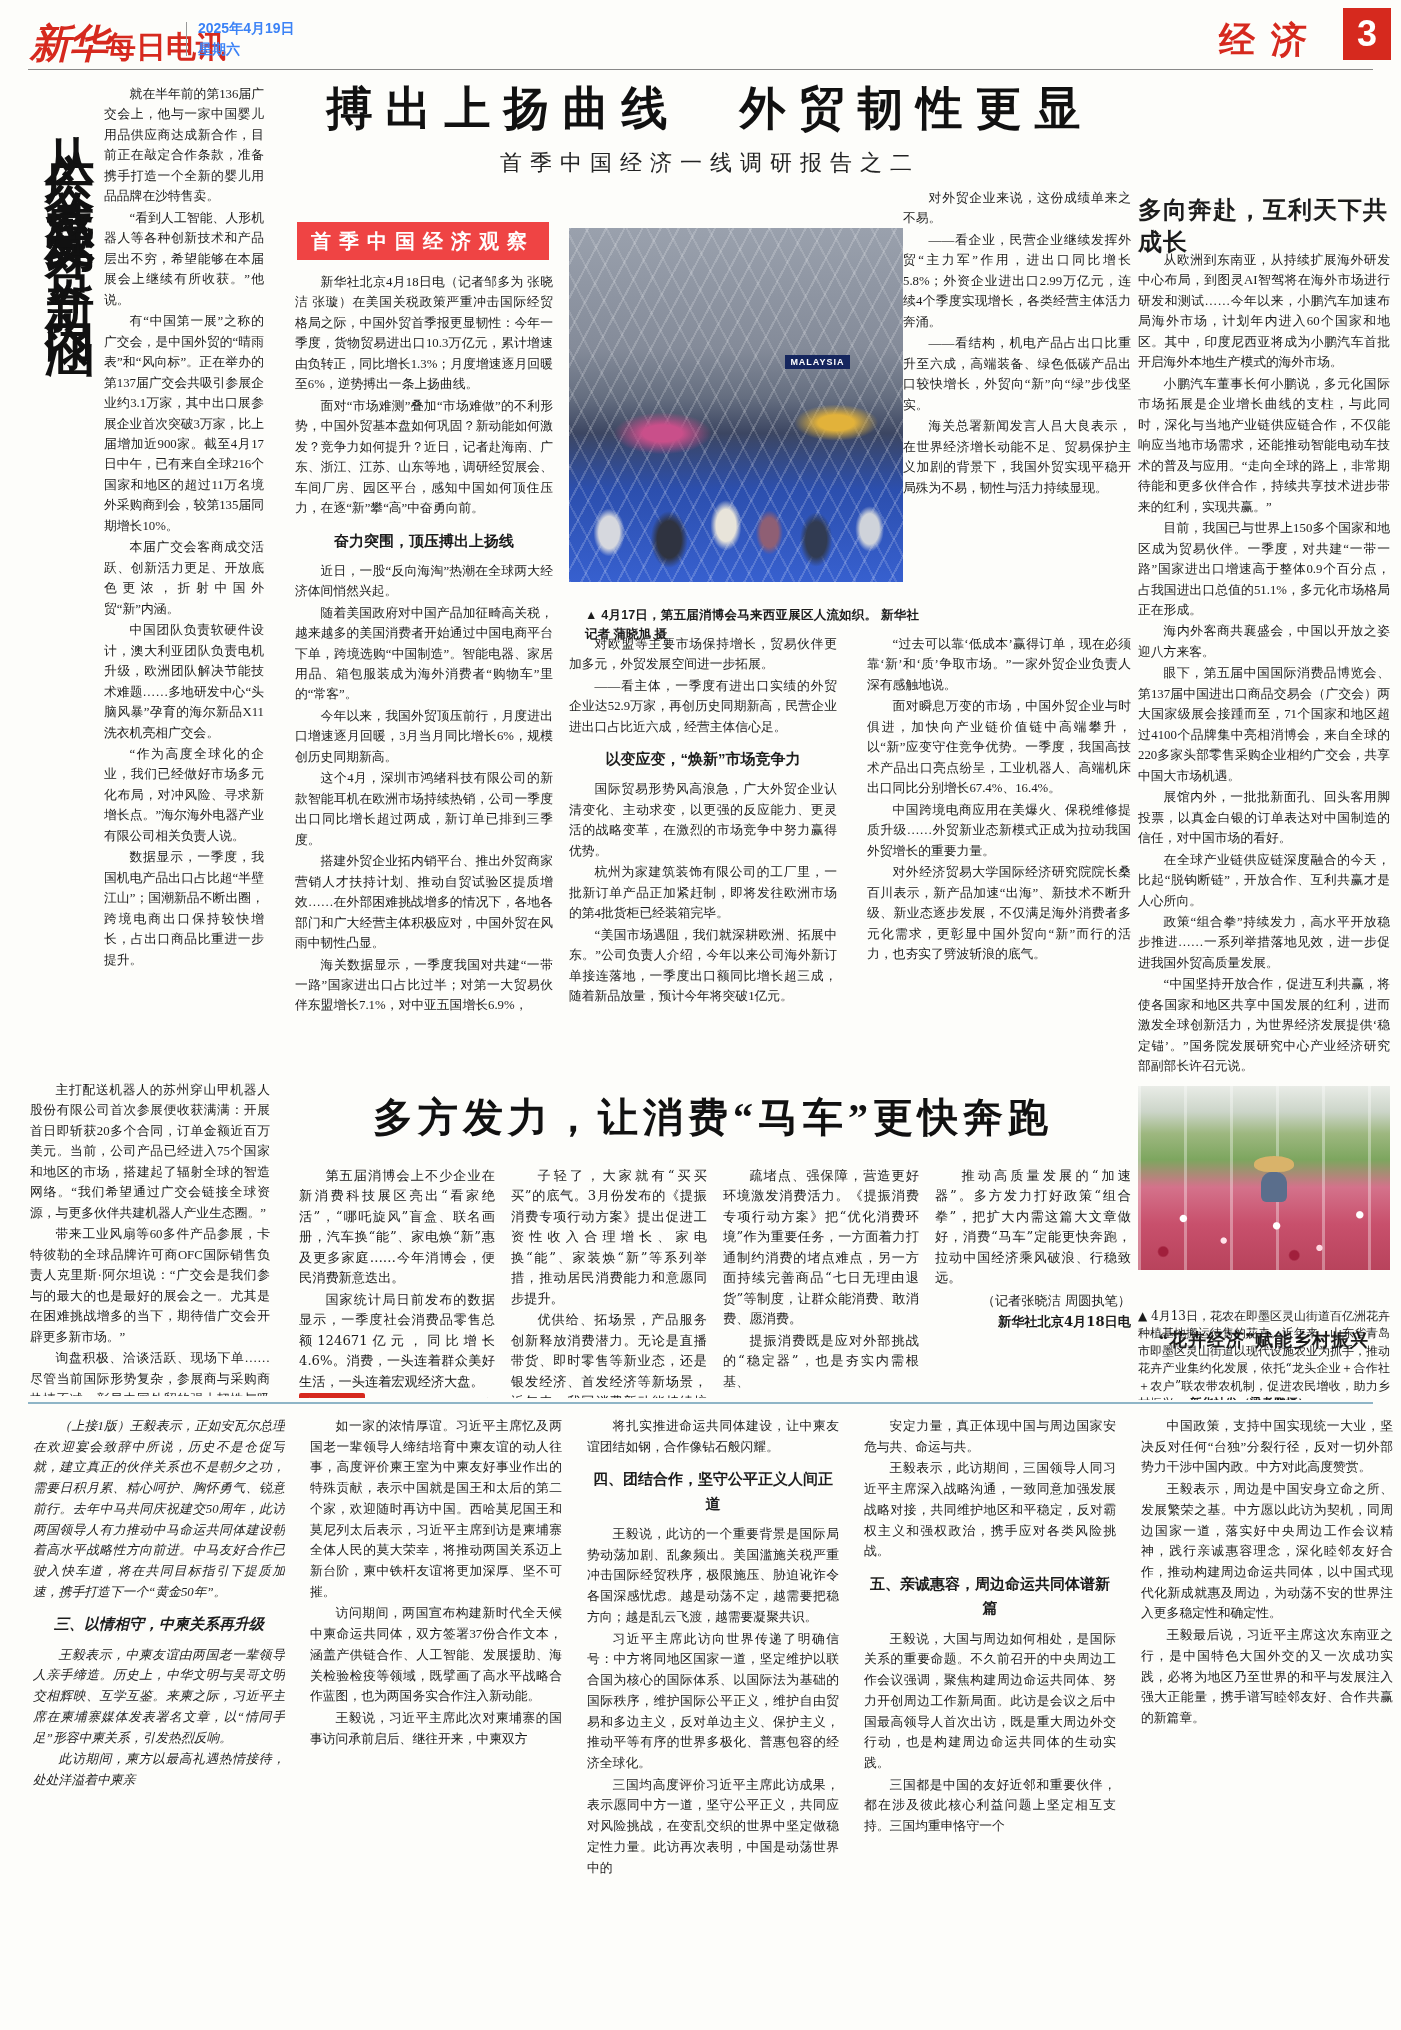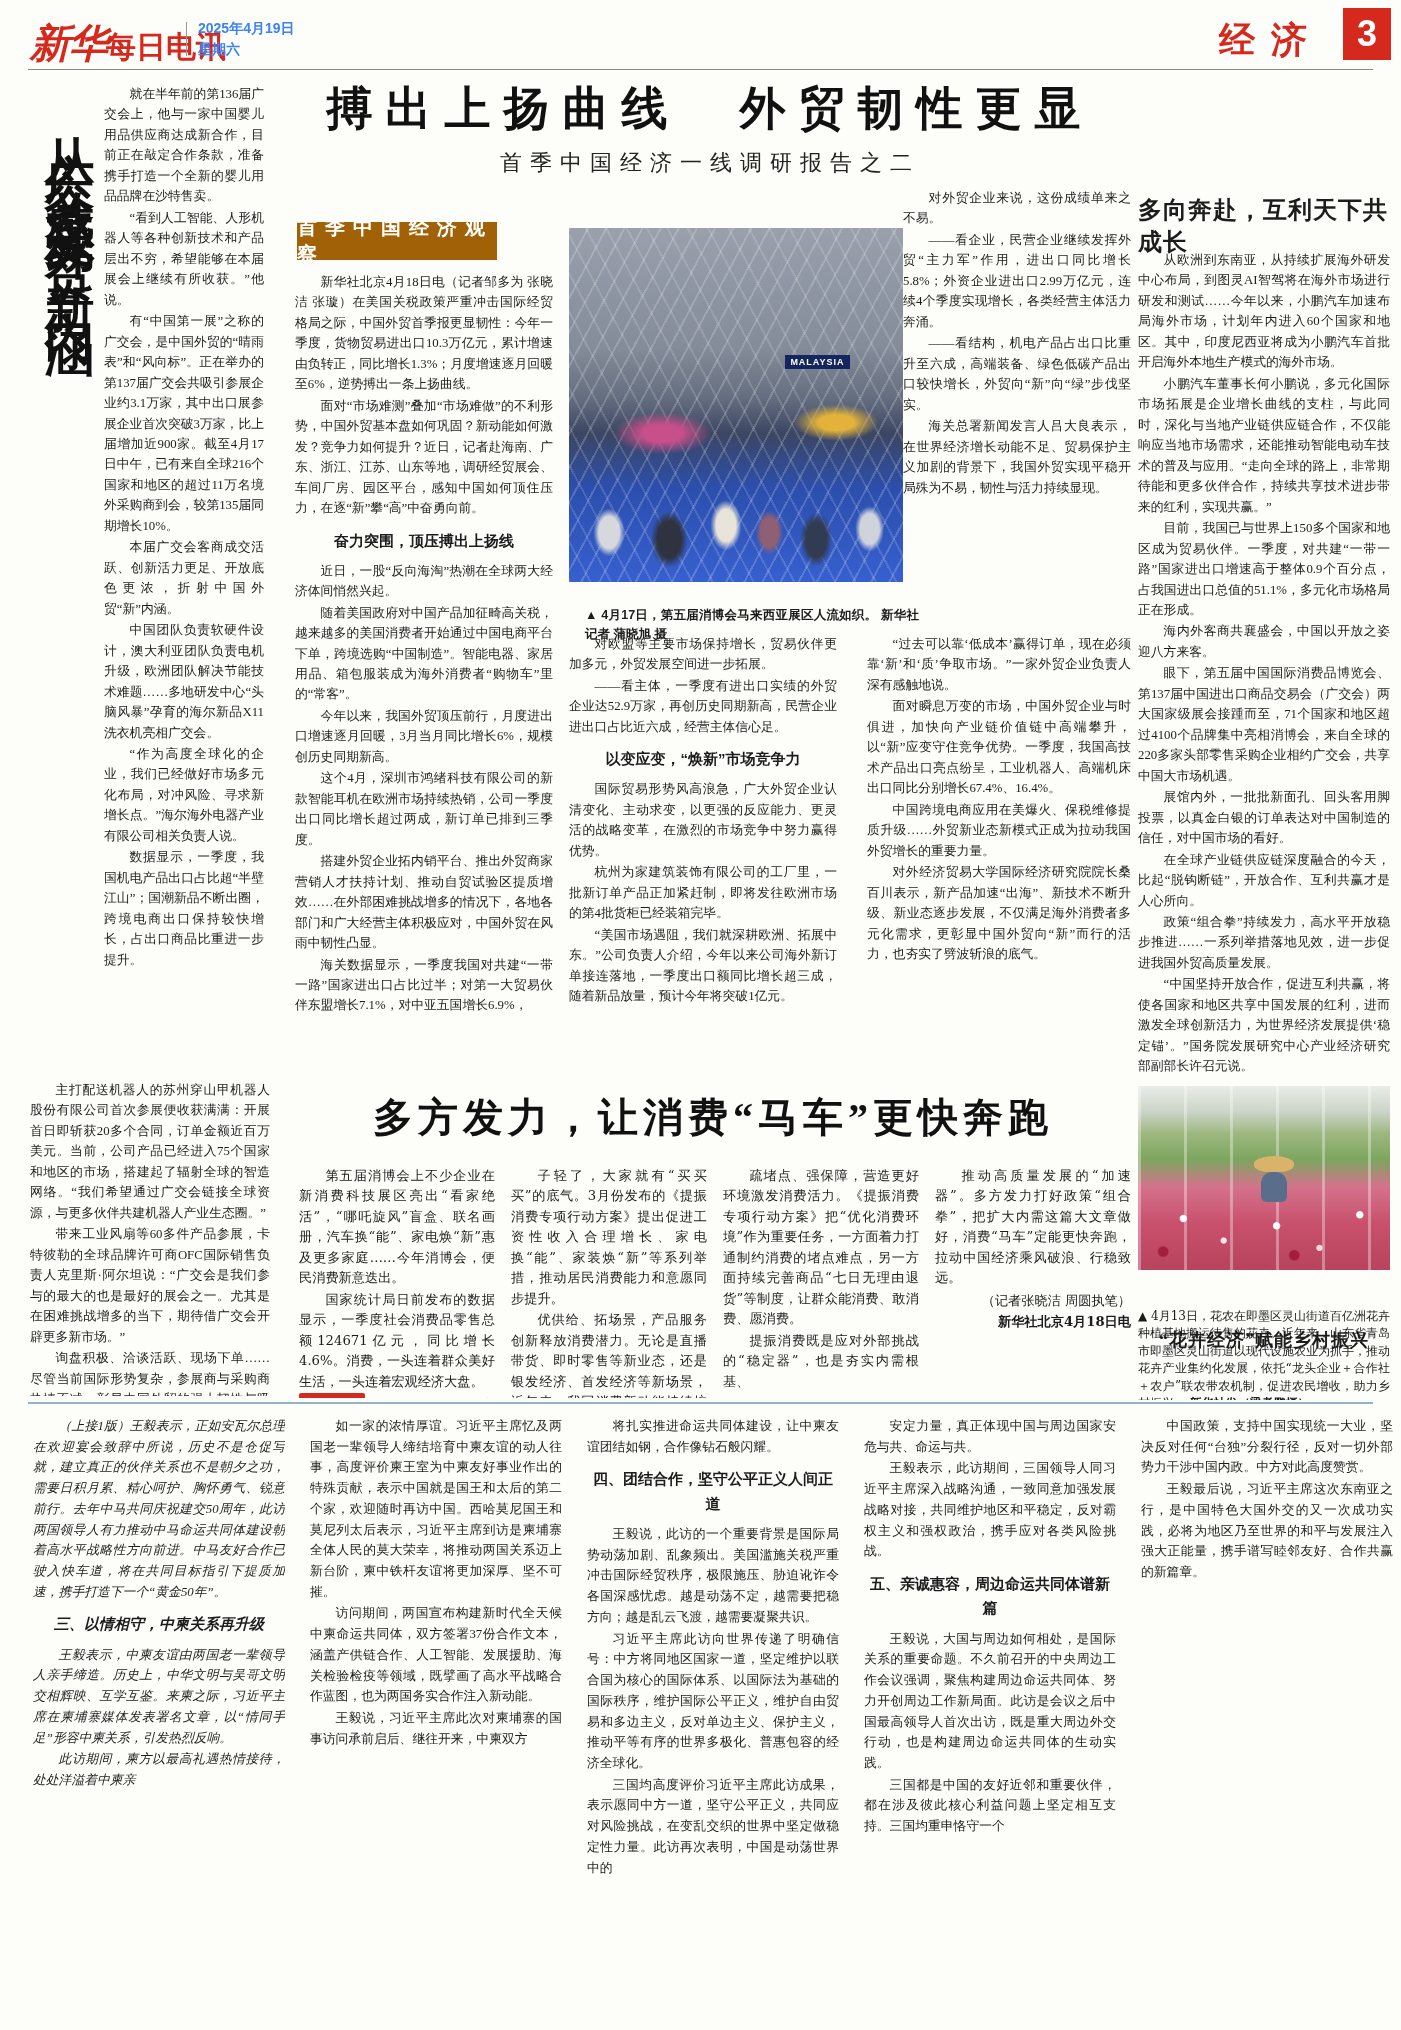--- a/index.html
+++ b/index.html
@@ -24,21 +24,21 @@
            text-align:center;text-indent:0;margin:10px 0 8px 0;}
   
   .vert-headline{position:absolute;left:32px;top:96px;height:968px;width:72px;
       writing-mode:vertical-rl;font-size:50px;font-weight:900;letter-spacing:16px;
       font-family:"Liberation Serif",serif;color:#111;text-align:left;}
   
   .main-headline{position:absolute;left:280px;top:78px;width:860px;text-align:center;
       font-size:46px;font-weight:900;letter-spacing:13px;color:#111;}
   .main-subtitle{position:absolute;left:280px;top:148px;width:860px;text-align:center;
       font-size:22px;letter-spacing:8px;color:#222;}
-  .kicker{position:absolute;left:297px;top:222px;width:200px;height:38px;background:#a16207;color:#fff;
+  .kicker{position:absolute;left:297px;top:222px;width:252px;height:38px;background:#ef4444;color:#fff;
       font-family:"Liberation Sans",sans-serif;font-size:20px;font-weight:bold;letter-spacing:8px;
       display:flex;align-items:center;justify-content:center;}
   .photo-expo{position:absolute;left:569px;top:228px;width:334px;height:354px;
    background:
     radial-gradient(26px 40px at 12% 86%, #d6d8de 0 40%, transparent 60%),
     radial-gradient(30px 46px at 30% 88%, #2f3340 0 40%, transparent 62%),
     radial-gradient(26px 42px at 47% 84%, #e8e4da 0 38%, transparent 60%),
     radial-gradient(22px 36px at 60% 86%, #8f5f74 0 40%, transparent 62%),
     radial-gradient(26px 44px at 74% 88%, #313b52 0 40%, transparent 62%),
     radial-gradient(24px 38px at 90% 85%, #cfd3da 0 40%, transparent 60%),
@@ -260,16 +260,17 @@
         <p class="para">王毅表示，此访期间，三国领导人同习近平主席深入战略沟通，一致同意加强发展战略对接，共同维护地区和平稳定，反对霸权主义和强权政治，携手应对各类风险挑战。</p>
       </div>
     <h4 class="subhead">五、亲诚惠容，周边命运共同体谱新篇</h4>
     <div>
         <p class="para">王毅说，大国与周边如何相处，是国际关系的重要命题。不久前召开的中央周边工作会议强调，聚焦构建周边命运共同体、努力开创周边工作新局面。此访是会议之后中国最高领导人首次出访，既是重大周边外交行动，也是构建周边命运共同体的生动实践。</p>
         <p class="para">三国都是中国的友好近邻和重要伙伴，都在涉及彼此核心利益问题上坚定相互支持。三国均重申恪守一个</p>
       </div>
   </div>
   <div class="bcol" style="left:1141px;">
       <p class="para">中国政策，支持中国实现统一大业，坚决反对任何“台独”分裂行径，反对一切外部势力干涉中国内政。中方对此高度赞赏。</p>
+      <p class="para">王毅表示，周边是中国安身立命之所、发展繁荣之基。中方愿以此访为契机，同周边国家一道，落实好中央周边工作会议精神，践行亲诚惠容理念，深化睦邻友好合作，推动构建周边命运共同体，以中国式现代化新成就惠及周边，为动荡不安的世界注入更多稳定性和确定性。</p>
       <p class="para">王毅最后说，习近平主席这次东南亚之行，是中国特色大国外交的又一次成功实践，必将为地区乃至世界的和平与发展注入强大正能量，携手谱写睦邻友好、合作共赢的新篇章。</p>
     </div>
 
 </div>
 
 </body></html>

